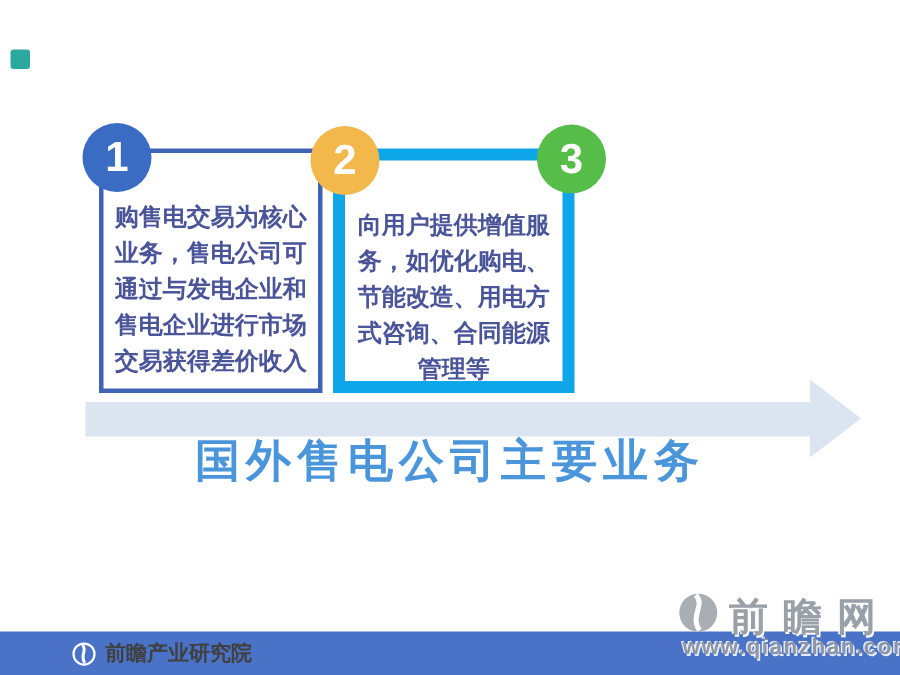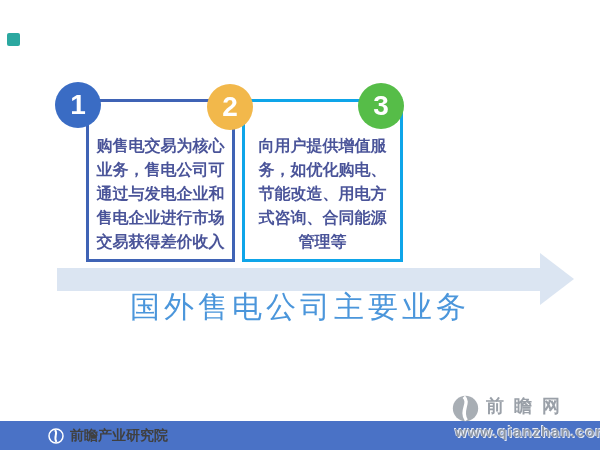--- a/index.html
+++ b/index.html
@@ -2,55 +2,55 @@
 <html><head>
 <meta charset="utf-8">
 <style>
   html,body{margin:0;padding:0;}
   body{font-family:"Liberation Sans","DejaVu Sans",sans-serif;}
   .stage{position:relative;width:600px;height:450px;background:#ffffff;overflow:hidden;}
 
   .corner-square{position:absolute;left:7px;top:33px;width:13px;height:13px;
     background:#2ba8a0;border-radius:2px;}
 
-  .step-box{position:absolute;box-sizing:border-box;background:#ffffff;margin-left:20px;}
+  .step-box{position:absolute;box-sizing:border-box;background:#ffffff;}
   .box1{left:66px;top:99px;width:149px;height:163px;border:3px solid #3f63b5;}
-  .box2{left:222px;top:99px;width:161px;height:163px;border:3px solid #0ea5e9;text-decoration:underline;}
+  .box2{left:222px;top:99px;width:161px;height:163px;border:8px solid #0ea5e9;text-decoration:underline;}
   .box3{left:396px;top:97px;width:149px;height:165px;border:3px solid #70c350;}
 
   .step-text{position:absolute;left:0;right:0;top:32px;
     white-space:pre;text-align:center;
     font-size:16px;font-weight:bold;line-height:24px;color:#4a5499;}
 
   .step-circle{position:absolute;width:46px;height:46px;border-radius:50%;
     display:flex;align-items:center;justify-content:center;
     color:#ffffff;font-size:28px;font-weight:bold;z-index:3;}
   .c1{left:55px;top:82px;background:#3a6cc4;}
   .c2{left:207px;top:84px;background:#f2b84b;}
   .c3{left:358px;top:83px;background:#56bd48;}
 
   .arrow-band{position:absolute;left:57px;top:268px;width:483px;height:23px;
     background:#dbe5f2;}
   .arrow-head{position:absolute;left:540px;top:253px;width:0;height:0;
     border-top:26px solid transparent;border-bottom:26px solid transparent;
     border-left:34px solid #dbe5f2;}
 
   .main-title{position:absolute;left:0;width:600px;top:287px;text-align:center;
-    font-size:30px;font-weight:normal;color:#4b96db;letter-spacing:4px;z-index:2;}
+    font-size:30px;font-weight:bold;color:#4b96db;letter-spacing:4px;z-index:2;}
 
   .footer-bar{position:absolute;left:0;top:421px;width:600px;height:29px;
     background:#4a72c6;}
   .footer-brand{position:absolute;left:48px;top:421px;height:29px;
     display:flex;align-items:center;gap:6px;color:#ffffff;}
   .footer-brand .label{font-size:14px;font-weight:bold;color:#404040;}
   .logo-svg{display:block;}
 
   .watermark{position:absolute;z-index:5;}
   .wm-logo{left:452px;top:395px;}
-  .wm-name{left:486px;top:394px;font-size:18px;font-weight:bold;color:#9aa0a8;
+  .wm-name{left:486px;top:394px;font-size:26px;font-weight:bold;color:#9aa0a8;
     letter-spacing:10px;text-shadow:1px 1px 0 #fff,-1px -1px 0 #fff;}
   .wm-url{left:455px;top:423px;font-size:15px;font-weight:bold;color:#8b95a5;
     letter-spacing:1px;
     text-shadow:1px 1px 0 rgba(255,255,255,.85),-1px -1px 0 rgba(255,255,255,.85);}
 </style>
 </head>
 <body>
 
 <div class="stage">
 

